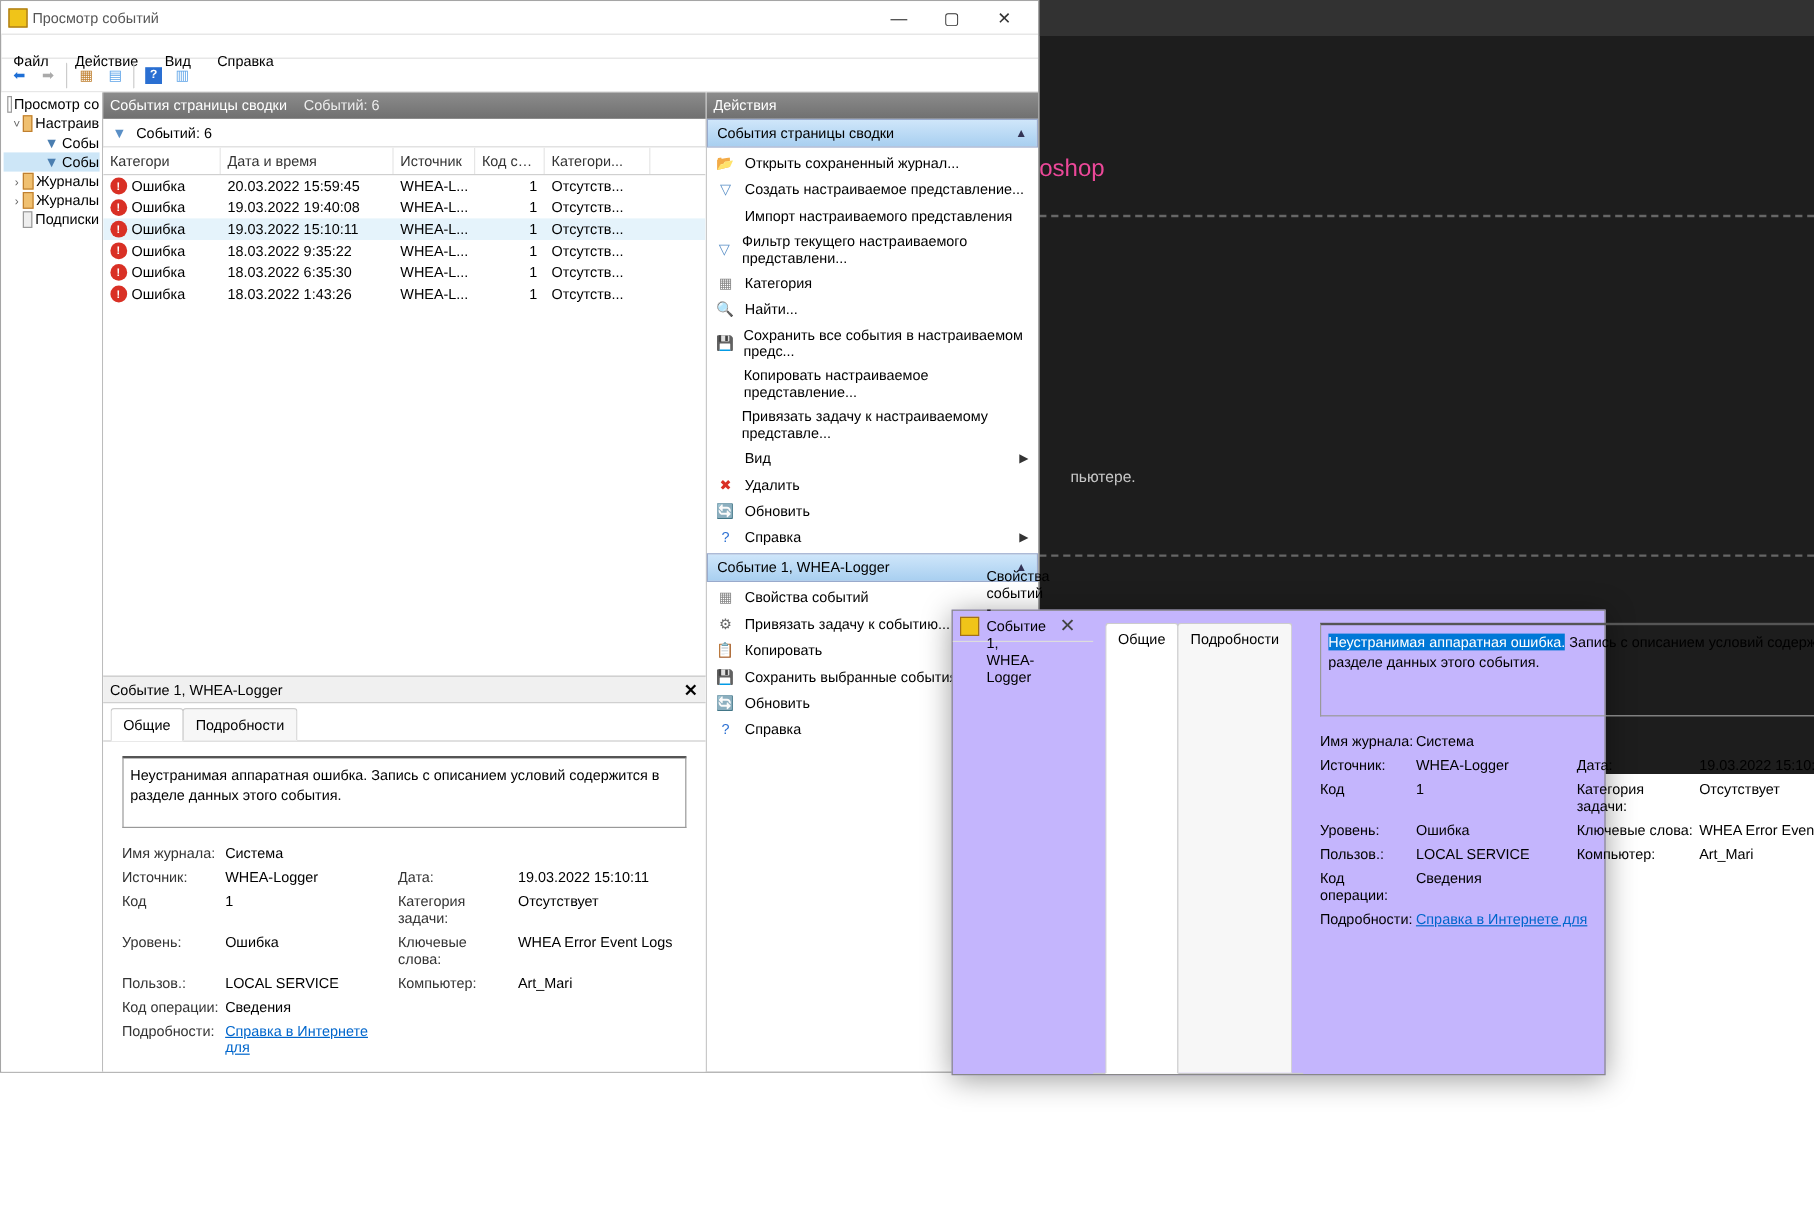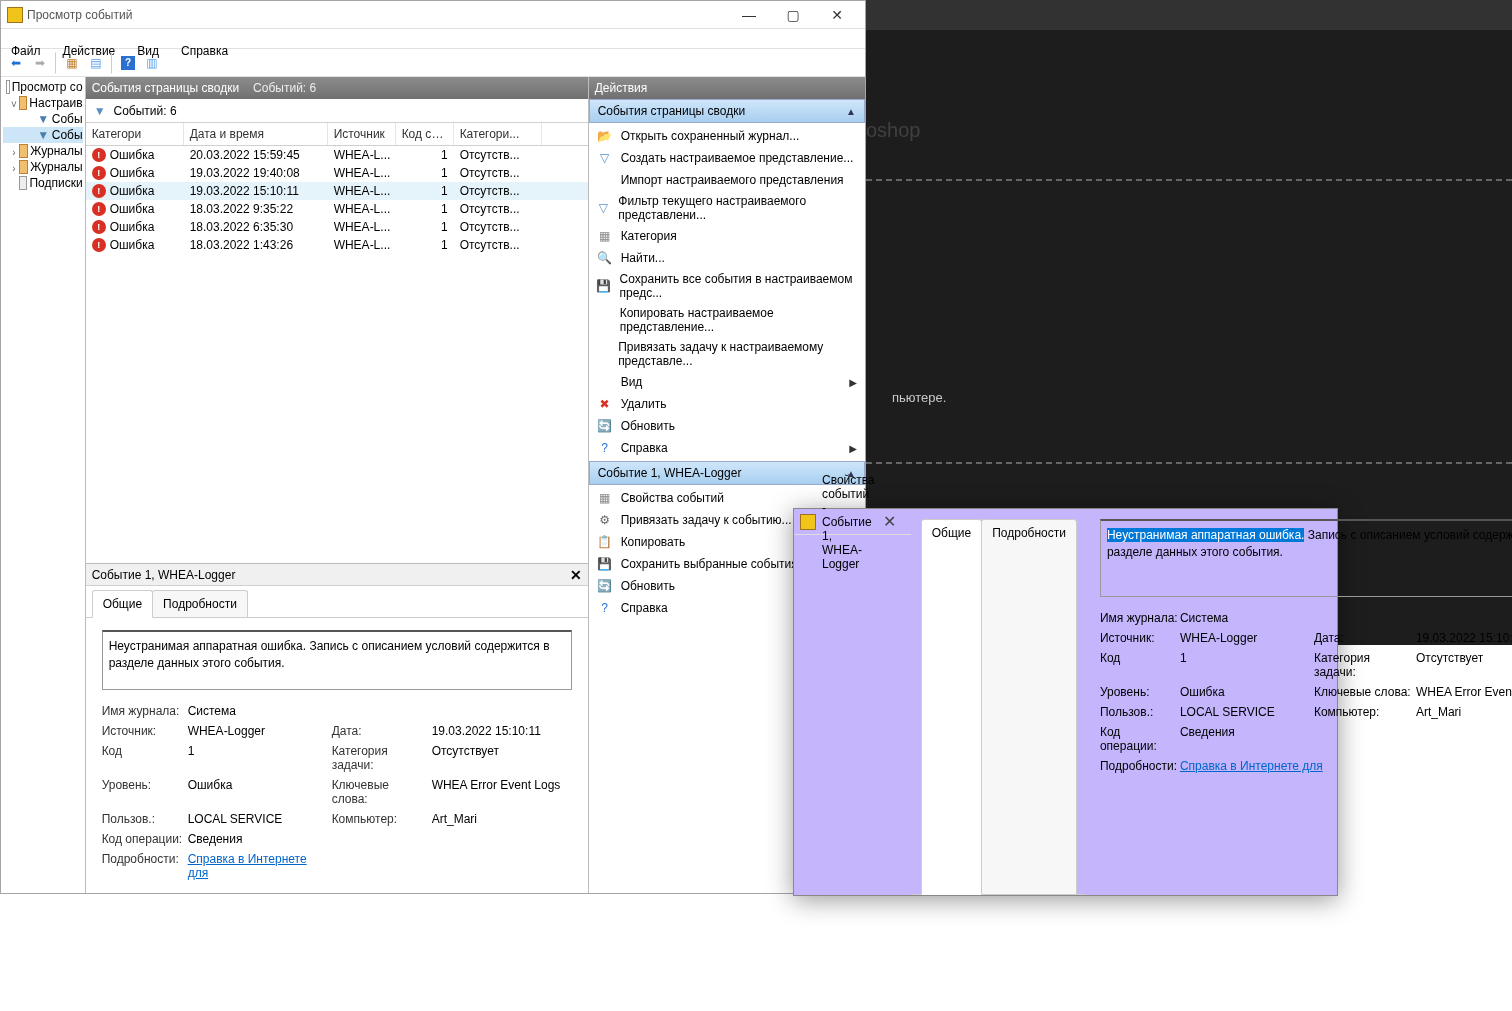--- a/index.html
+++ b/index.html
@@ -1,21 +1,21 @@
 <!DOCTYPE html>
 <html><head>
 <meta charset="utf-8">
 <style>
 * { box-sizing: border-box; margin: 0; padding: 0; }
 body { font-family: "Segoe UI", Tahoma, sans-serif; font-size: 12px; background: #fff; color: #000; width: 1512px; height: 1011px; position: relative; overflow: hidden; }
 
 
 .bg-dark { position: absolute; left: 866px; top: 0; right: 0; height: 645px; background: #1d1d1d; }
 .bg-dark-top { position: absolute; left: 866px; top: 0; right: 0; height: 30px; background: #323232; }
-.bg-photoshop { position: absolute; left: 866px; top: 119px; color: #404040; font-size: 20px; font-weight: 300; }
+.bg-photoshop { position: absolute; left: 866px; top: 130px; color: #ec4899; font-size: 20px; font-weight: 300; }
 .bg-computer-text { position: absolute; left: 892px; top: 390px; color: #c8c8c8; font-size: 13px; }
 .bg-dashed { position: absolute; left: 866px; right: 0; border-top: 2px dashed #666; }
 
 
 .evwin { position: absolute; left: 0; top: 0; width: 866px; height: 894px; background: #fff; border: 1px solid #a5a5a5; }
 .evwin-titlebar { height: 28px; background: #fff; display: flex; align-items: center; padding: 0 6px; border-bottom: 1px solid #e1e1e1; }
 .evwin-title-icon { width: 16px; height: 16px; margin-right: 4px; background: #f0c419; border: 1px solid #a0701a; }
 .evwin-title { flex: 1; color: #555; font-size: 12px; }
 .sysbtns { display: flex; gap: 0; }
 .sysbtn { width: 44px; height: 28px; display: flex; align-items: center; justify-content: center; color: #333; font-size: 14px; }

